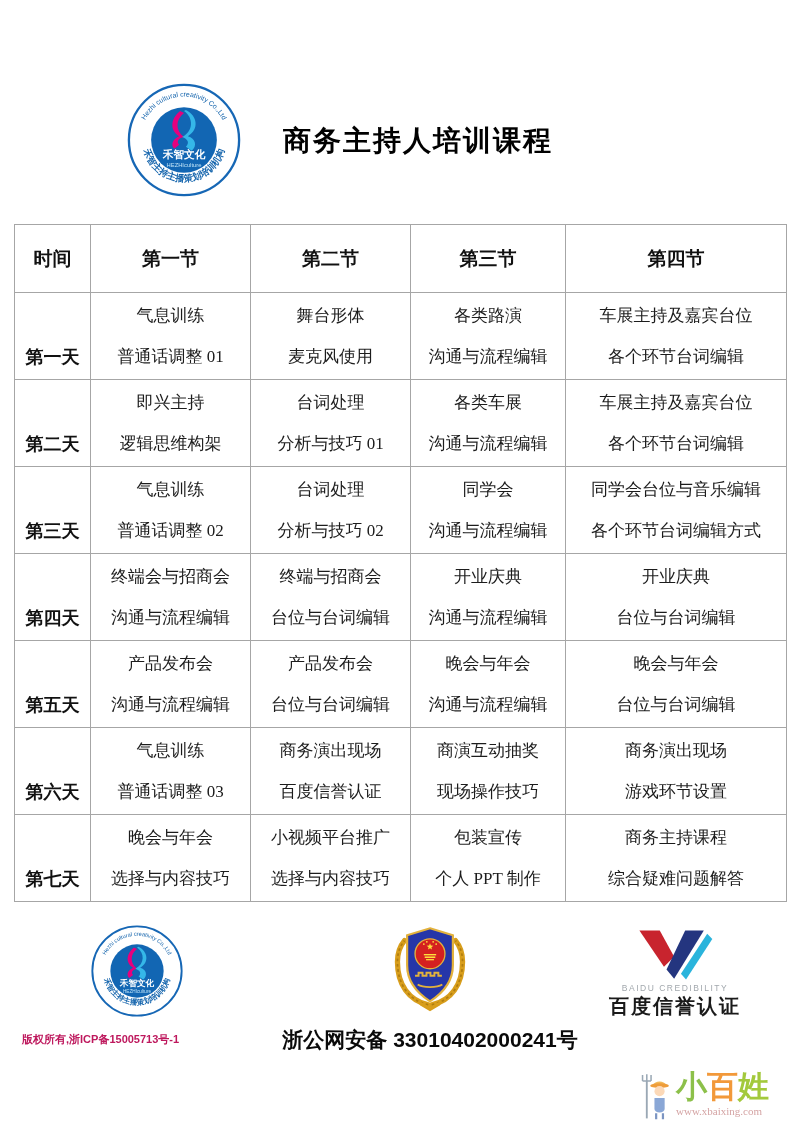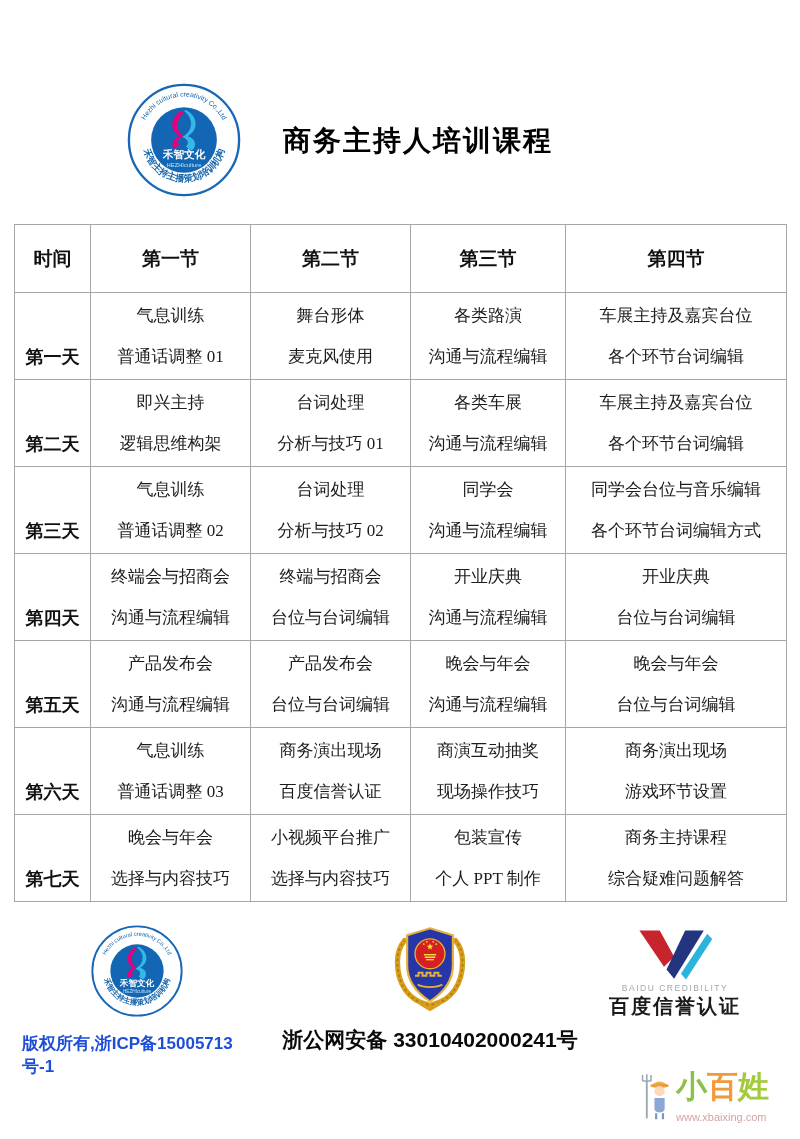--- a/index.html
+++ b/index.html
@@ -20,38 +20,38 @@
   .course-table tr.drow{height:87px;}
   .course-table th{font-size:19px;font-weight:700;text-align:center;color:#111;}
   td.day{vertical-align:bottom;text-align:center;font-size:18px;font-weight:700;
          padding-bottom:10px;color:#111;}
   td.cell .cw{display:flex;flex-direction:column;justify-content:space-around;height:82px;
               text-align:center;font-size:17px;color:#1c1c1c;}
 
   
   .logo-footer{position:absolute;left:90px;top:924px;width:94px;height:94px;}
   .copyright{position:absolute;left:22px;top:1032px;width:240px;
-             font-family:"Liberation Sans",sans-serif;font-size:17px;font-weight:700;color:#1d4ed8;}
+             font-family:"Liberation Sans",sans-serif;font-size:11px;font-weight:700;color:#be185d;}
   .police-badge{position:absolute;left:386px;top:920px;width:88px;height:94px;}
   .police-text{position:absolute;left:280px;top:1026px;width:300px;text-align:center;
                font-family:"Liberation Sans",sans-serif;font-size:21px;font-weight:700;color:#0a0a0a;}
   .baidu{position:absolute;left:595px;top:928px;width:160px;text-align:center;
          font-family:"Liberation Sans",sans-serif;}
   .baidu-v{width:78px;height:54px;display:block;margin:0 auto;}
   .baidu-cn{font-size:21px;color:#8c9196;letter-spacing:5px;margin-top:2px;}
   .baidu-en{font-size:8.5px;color:#a2a8ad;letter-spacing:1.5px;margin-top:1px;}
   .baidu-cert{font-size:20px;color:#1a1a1a;font-weight:600;letter-spacing:2px;}
 
   
   .watermark{position:absolute;left:640px;top:1070px;width:156px;display:flex;align-items:flex-start;}
   .wm-figure{width:34px;height:56px;flex:none;}
   .wm-text{margin-left:2px;}
   .wm-name{font-family:"Liberation Sans",sans-serif;font-size:31px;font-weight:700;line-height:34px;}
   .wm-name .c0{color:#8cc04a;}  .wm-name .c1{color:#f2993a;}  .wm-name .c2{color:#a3c93c;}
-  .wm-url{font-family:Liberation Sans, sans-serif;font-size:11px;color:#d4a3a3;margin-top:7px;}
+  .wm-url{font-family:Liberation Serif, serif;font-size:11px;color:#d4a3a3;margin-top:1px;}
 </style>
 </head>
 <body>
 
 <div class="page">
 
   <svg class="logo-header" viewBox="0 0 120 120">
     <circle cx="60" cy="60" r="57" fill="#ffffff" stroke="#1667b5" stroke-width="2.4"></circle>
     <circle cx="60" cy="60" r="34" fill="#1266b3"></circle>
     <defs>

